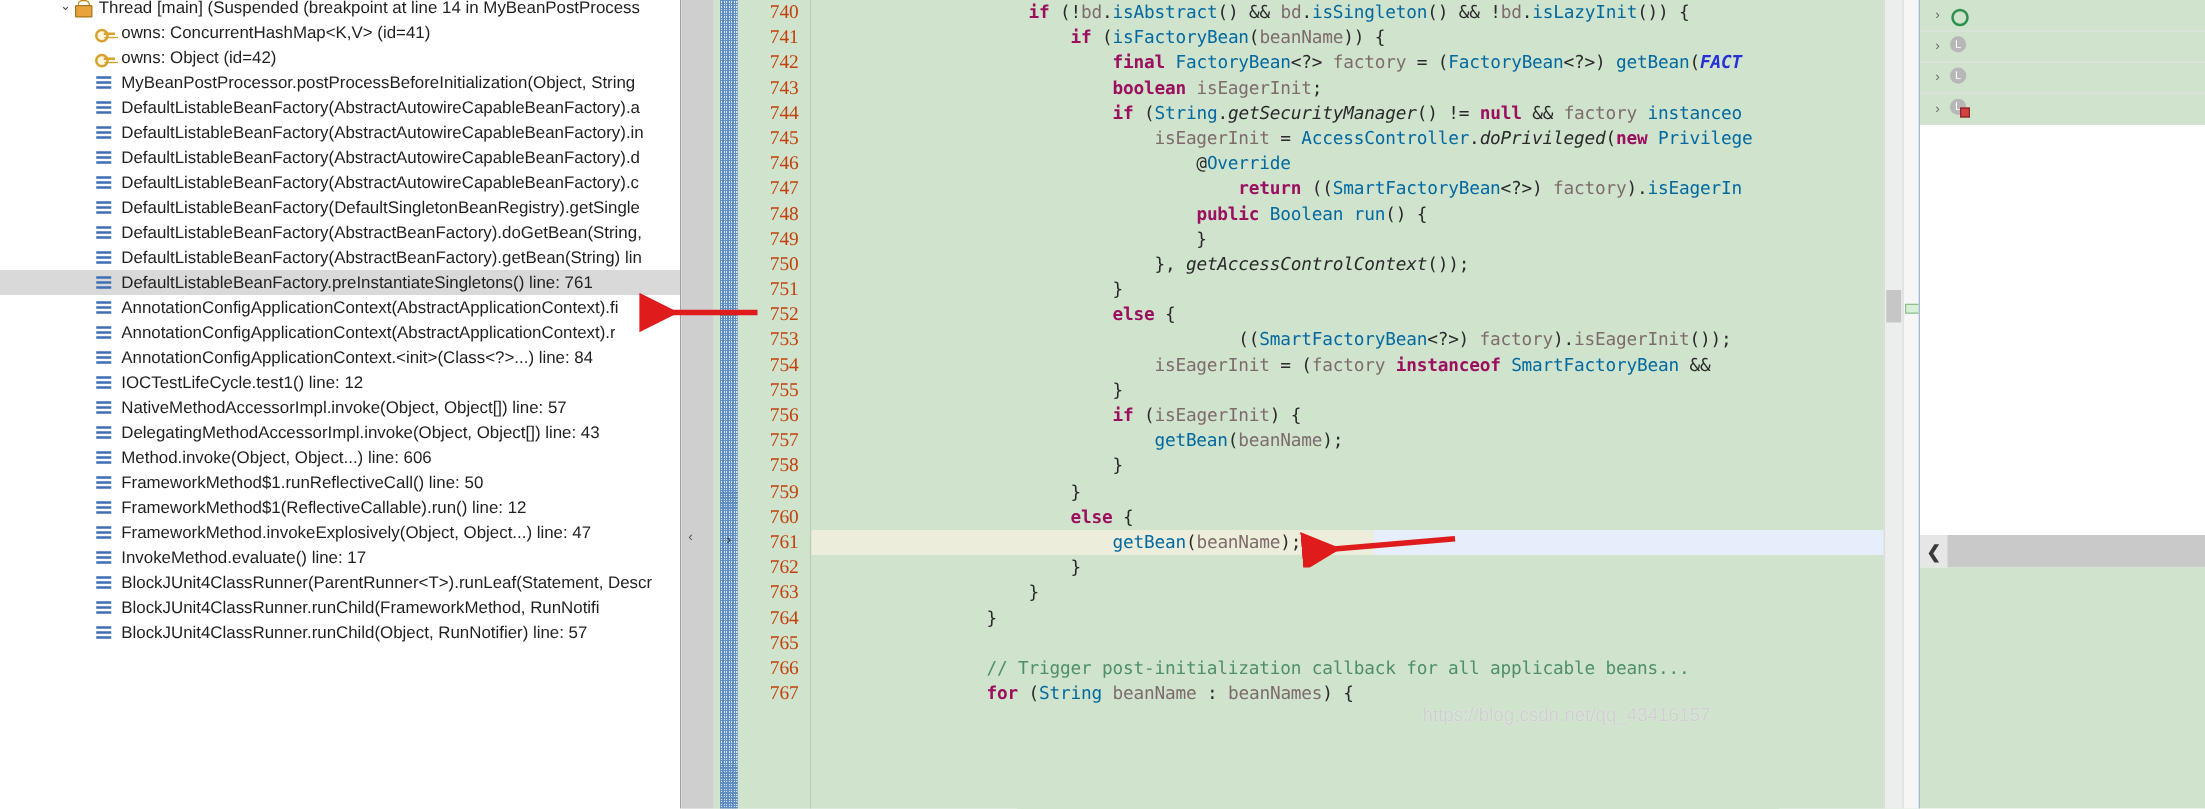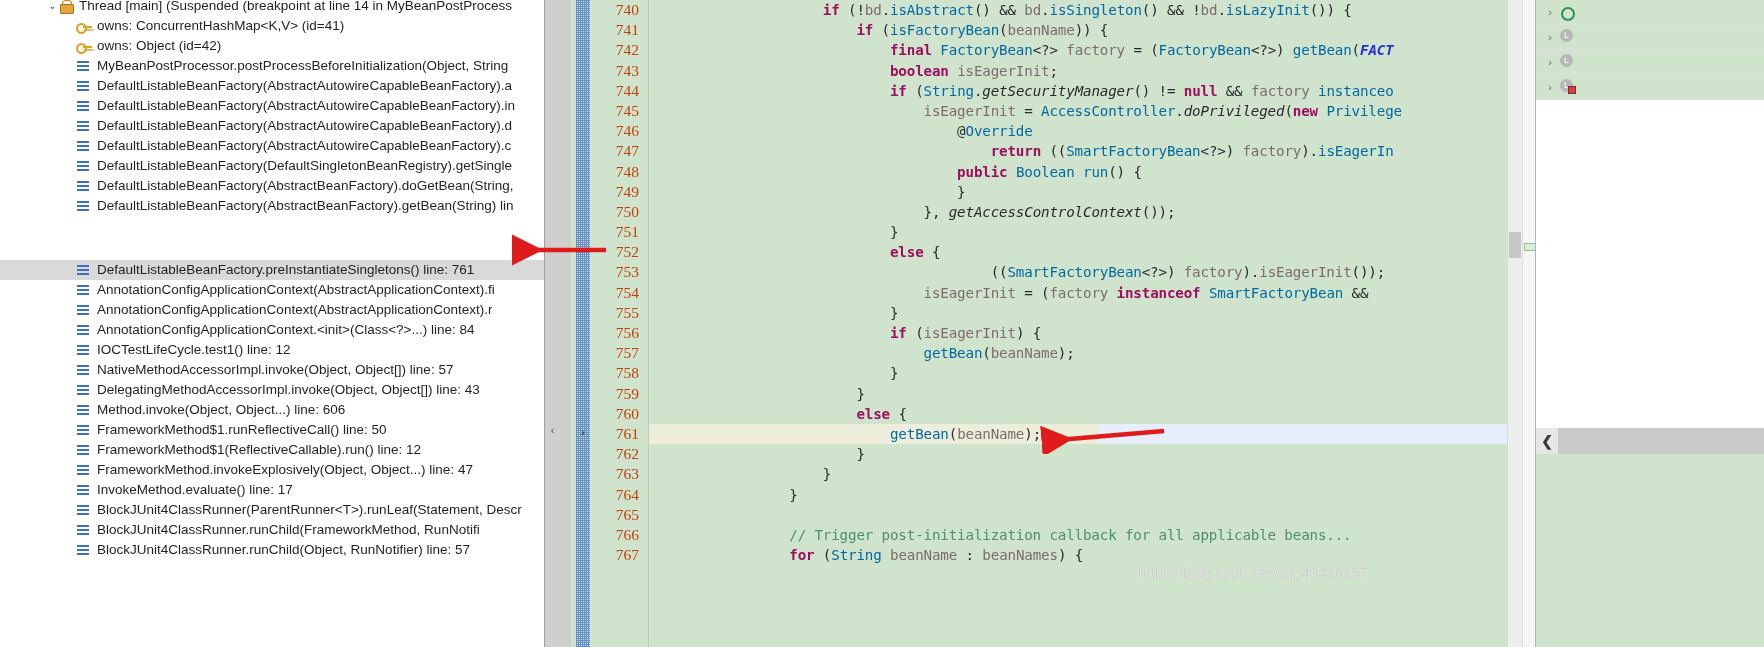--- a/index.html
+++ b/index.html
@@ -37,21 +37,20 @@
     white-space: nowrap;
     font-size: 13.5px;
     color: #1f1f1f;
     display: flex;
     align-items: center;
     padding-left: 0;
     overflow: hidden;
   }
   .stack-row.selected {
     background: #d9d9d9;
-    margin-top: 44px;
   }
   .stack-row .indent-1 { width: 46px; flex: 0 0 46px; }
   .stack-row .indent-2 { width: 76px; flex: 0 0 76px; }
   .stack-row .indent-3 { width: 76px; flex: 0 0 76px; }
 
   .twisty {
     width: 13px; flex: 0 0 13px;
     display: inline-block;
     text-align: center;
     color: #4a4a4a;

